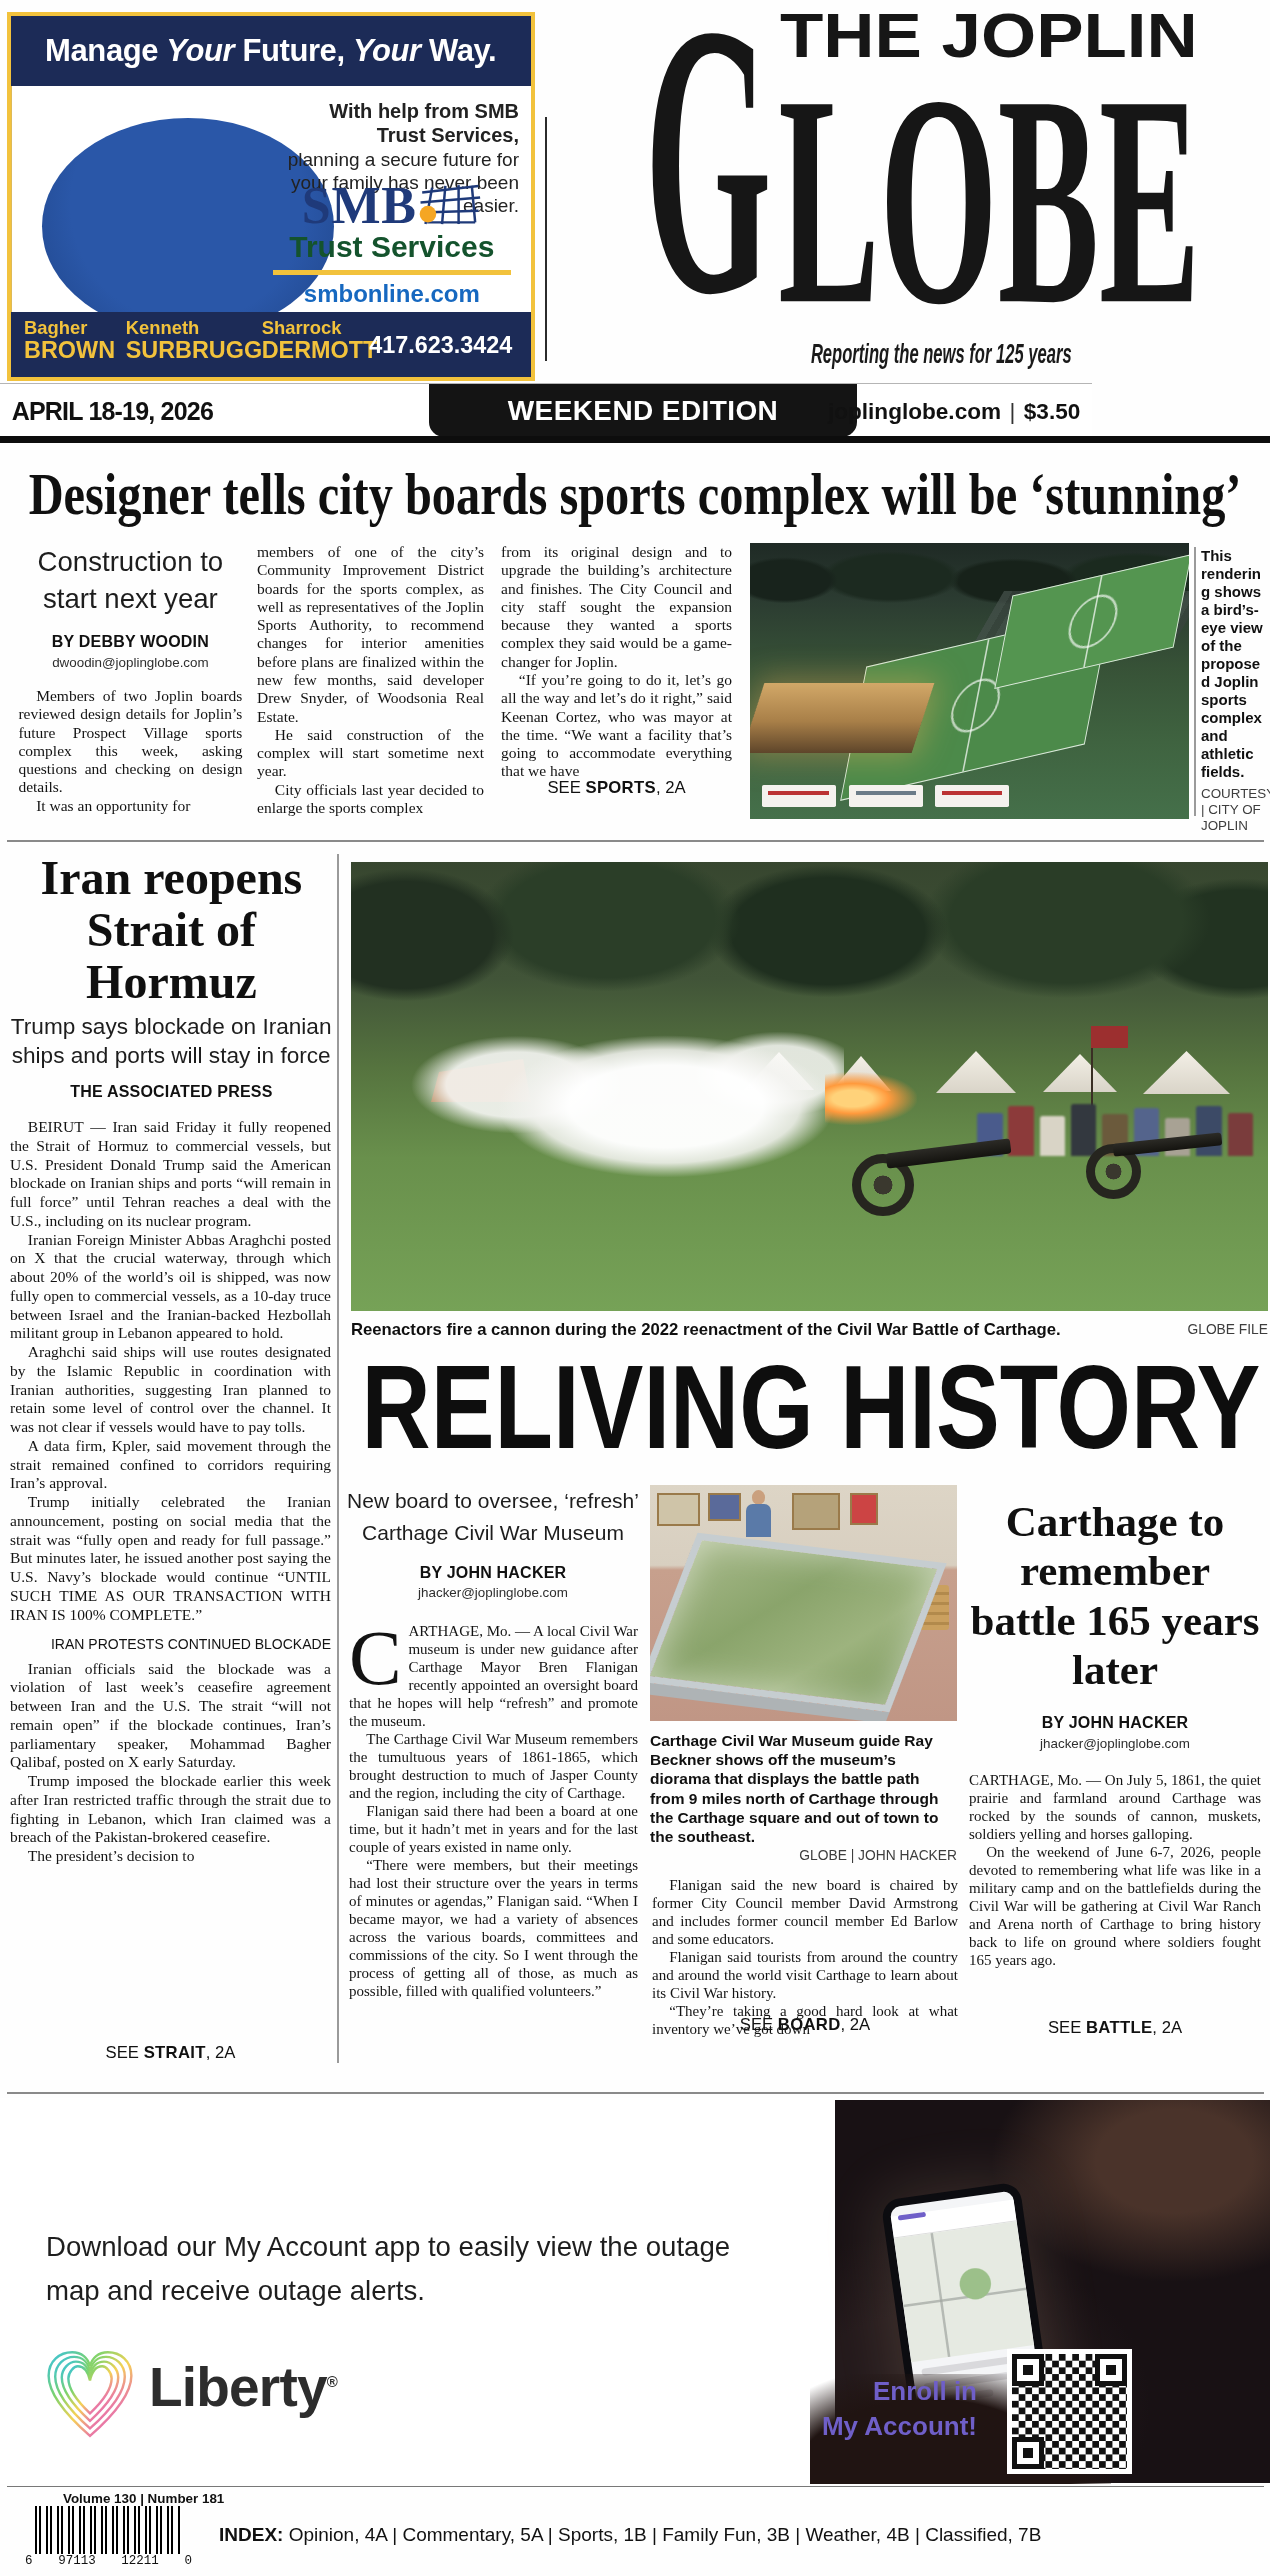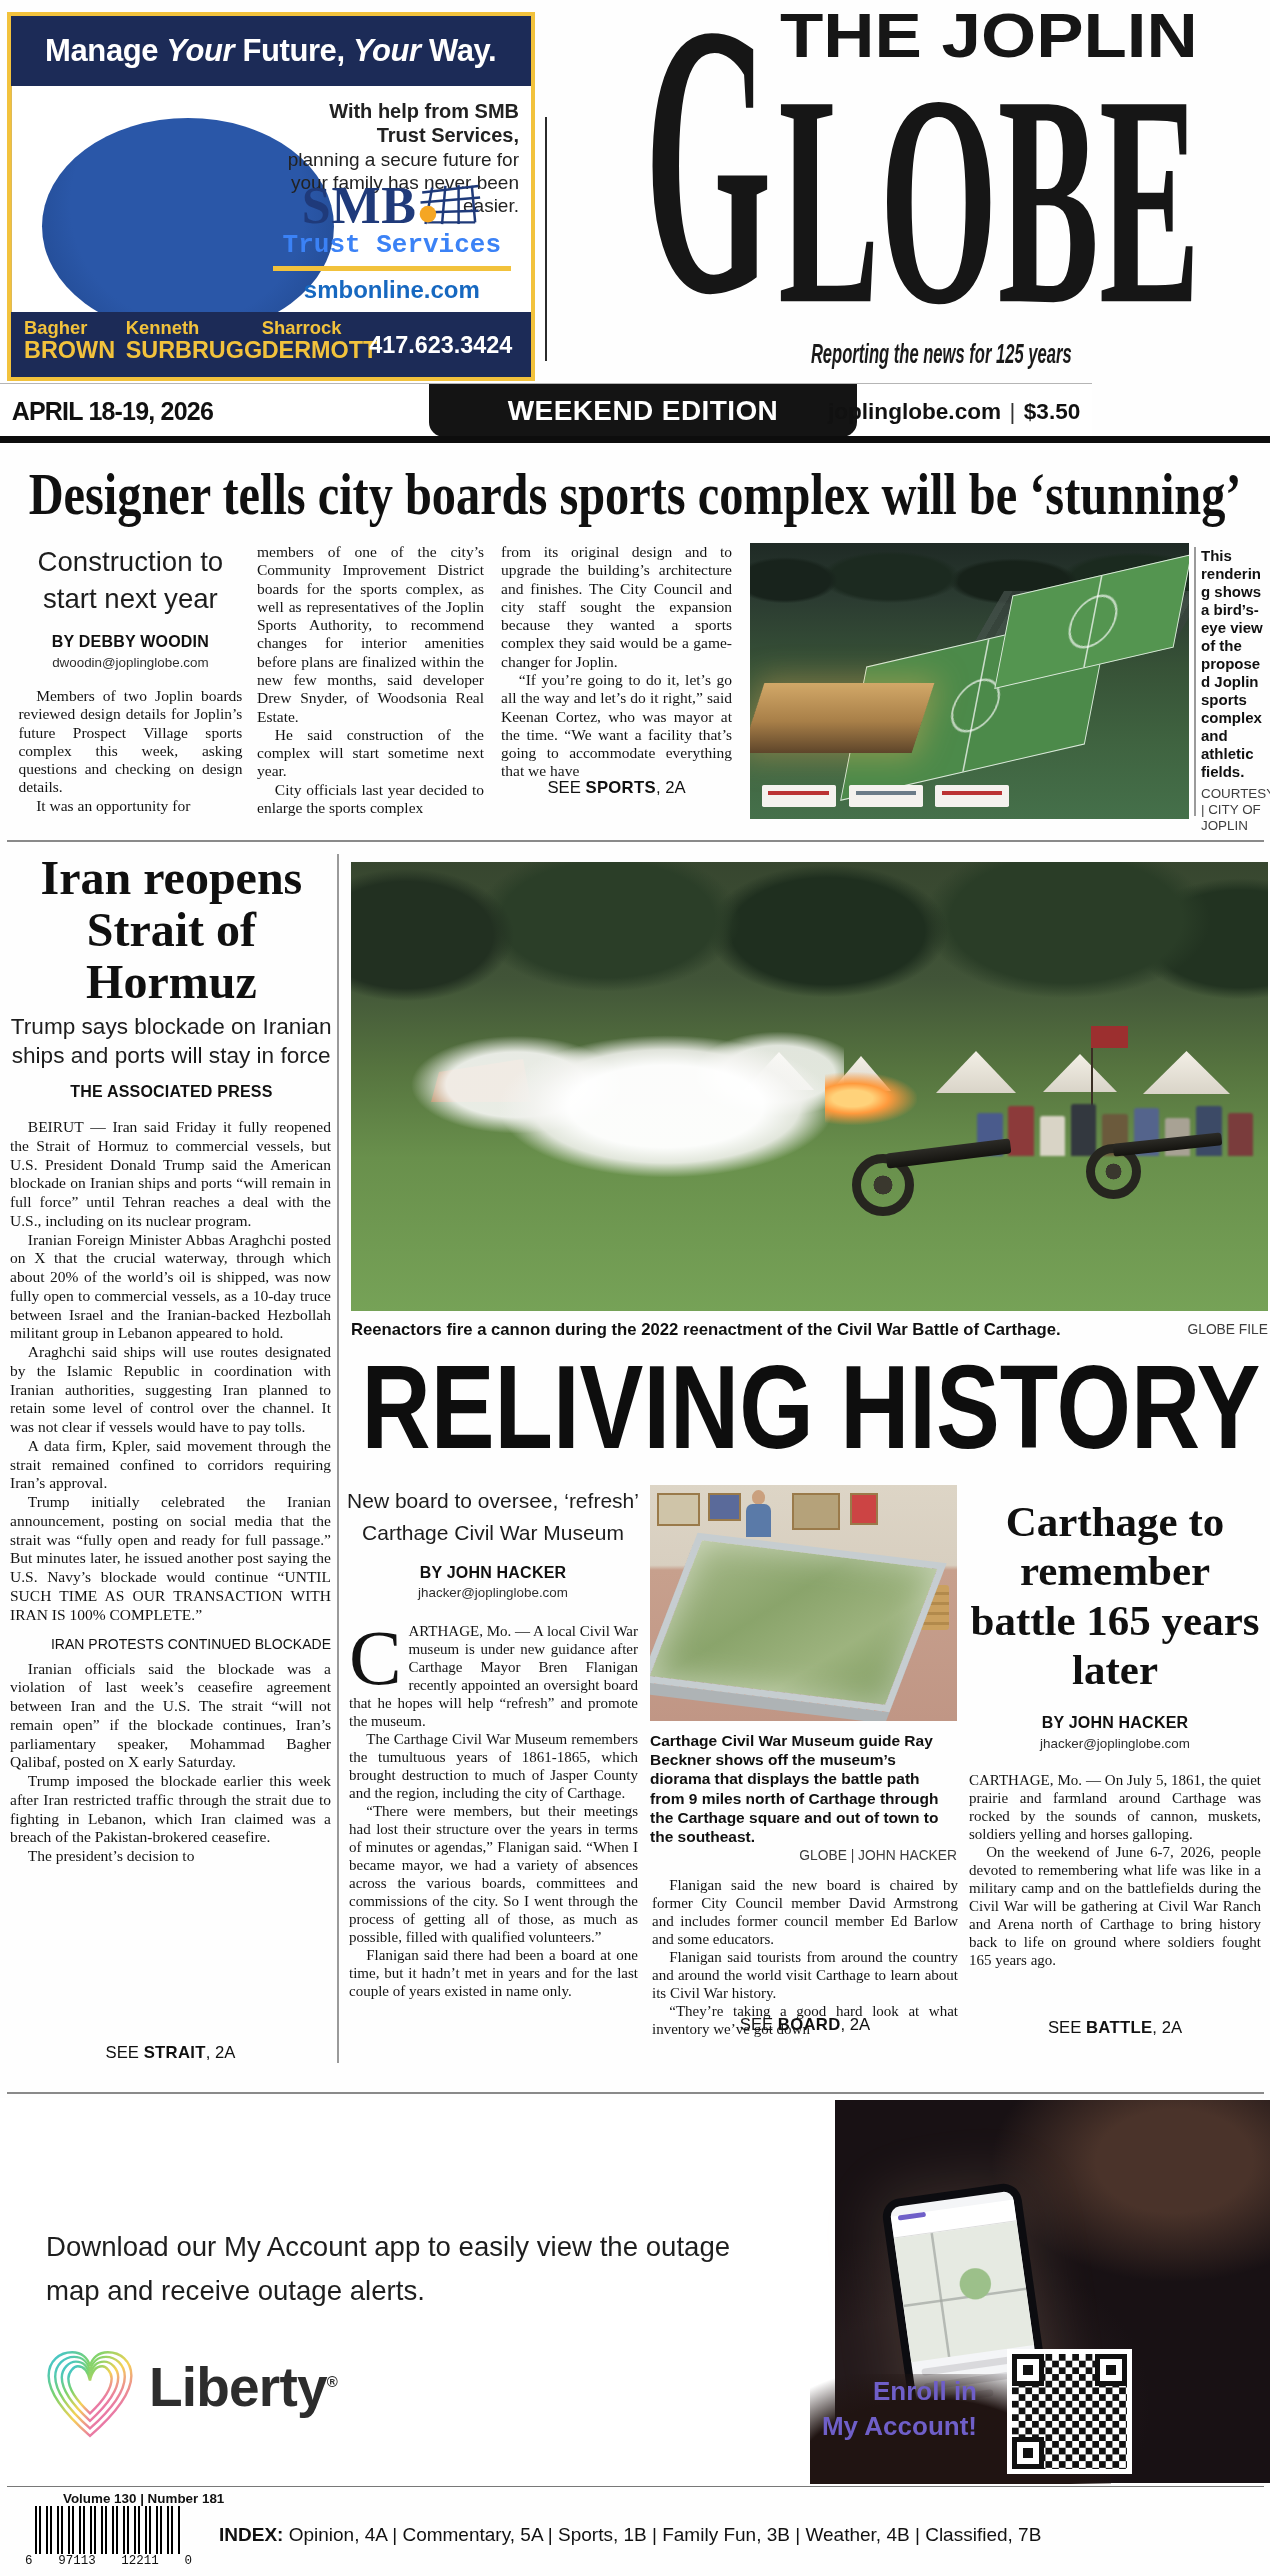--- a/index.html
+++ b/index.html
@@ -21,21 +21,21 @@
   .smb-top .h{font-family:var(--sans);font-weight:bold;color:#fff;font-size:31px;letter-spacing:-0.4px;white-space:nowrap}
   .smb-top .h i{font-style:italic}
   .smb-mid{position:absolute;left:16px;top:70px;right:0;height:226px;background:#fff;overflow:hidden}
   .smb-ellipse{position:absolute;left:15px;top:32px;width:292px;height:217px;border-radius:50%;background:radial-gradient(circle at 50% 40%,#2a57a8 0 60%,#1f4487 100%)}
   .bust{position:absolute;bottom:-6.7px}
   .smb-pitch{position:absolute;right:11.7px;top:13.4px;width:234px;text-align:right;font-family:var(--sans);color:#222;font-size:19px;line-height:1.22}
   .smb-pitch b{display:block;font-size:20px}
   .smb-logo{position:absolute;right:13.4px;top:90px;width:251px;text-align:center}
   .smb-logo .smb-word{font-family:var(--serif);font-weight:bold;color:#1f3a7a;font-size:52px;letter-spacing:0.8px;display:inline-block;vertical-align:middle}
   .smb-logo svg{vertical-align:middle}
-  .smb-sub{font-family:Liberation Mono, monospace;font-weight:bold;color:#3b82f6;font-size:26px;margin-top:-5px}
+  .smb-sub{font-family:Liberation Sans, sans-serif;font-weight:bold;color:#14532d;font-size:30px;margin-top:-5px}
   .smb-rule{height:4.2px;background:var(--gold);margin:6.7px 6.7px 5px}
   .smb-site{font-family:var(--sans);font-weight:bold;color:#1668c0;font-size:24px}
   .smb-bot{position:absolute;left:0;bottom:0;right:0;height:65px;background:var(--navy)}
   .smb-name{position:absolute;top:6.7px;color:var(--gold);font-family:var(--sans);font-weight:bold;line-height:1.05}
   .smb-name .f{font-size:18.4px;display:block}
   .smb-name .l{font-size:23.4px;display:block}
   .smb-phone{position:absolute;right:18.4px;top:20px;color:#fff;font-family:var(--sans);font-weight:bold;font-size:23.4px}
   .ad-div{left:545px;top:117px;width:1.7px;height:244px;background:#2b2b2b}
 
   
@@ -329,22 +329,22 @@
   <svg class="abs" style="left:354px;top:1341px" width="914" height="124" viewBox="0 0 1094 148">
     <text x="547" y="128" text-anchor="middle" font-family="Liberation Sans, sans-serif" font-weight="bold" font-size="142" textLength="1076" lengthAdjust="spacingAndGlyphs" fill="#0e0e0e">RELIVING HISTORY</text>
   </svg>
 
   <div class="abs deck" style="left:346px;top:1485px;width:294px;font-size:21px;line-height:1.5">New board to oversee, ‘refresh’ Carthage Civil War Museum</div>
   <div class="abs byline" style="left:346px;top:1564px;width:294px">BY JOHN HACKER</div>
   <div class="abs email" style="left:346px;top:1585px;width:294px">jhacker@joplinglobe.com</div>
   <div class="abs copy" style="left:349px;top:1622px;width:289px;font-size:15px;line-height:1.2">
     <p class="ni"><span class="dropcap">C</span><span>ARTHAGE, Mo. — A local Civil War museum is under new guidance after Carthage Mayor Bren Flanigan recently appointed an oversight board that he hopes will help “refresh” and promote the museum.</span></p>
     <p>The Carthage Civil War Museum remembers the tumultuous years of 1861-1865, which brought destruction to much of Jasper County and the region, including the city of Carthage.</p>
+    <p>Flanigan said there had been a board at one time, but it hadn’t met in years and for the last couple of years existed in name only.</p>
     <p>“There were members, but their meetings had lost their structure over the years in terms of minutes or agendas,” Flanigan said. “When I became mayor, we had a variety of absences across the various boards, committees and commissions of the city. So I went through the process of getting all of those, as much as possible, filled with qualified volunteers.”</p>
-    <p>Flanigan said there had been a board at one time, but it hadn’t met in years and for the last couple of years existed in name only.</p>
   </div>
 
   <div class="abs museum-photo">
     <div class="mp-frame" style="left:6.7px;width:43px;height:33px"></div>
     <div class="mp-frame" style="left:58px;width:33px;height:28px;background:#5a6a9a"></div>
     <div class="mp-frame" style="left:142px;width:48px;height:37px;background:#b5a27a"></div>
     <div class="mp-frame" style="left:200px;width:28px;height:32px;background:#c44"></div>
     <div class="mp-person">
         <span class="h"></span>
         <span class="b"></span>

